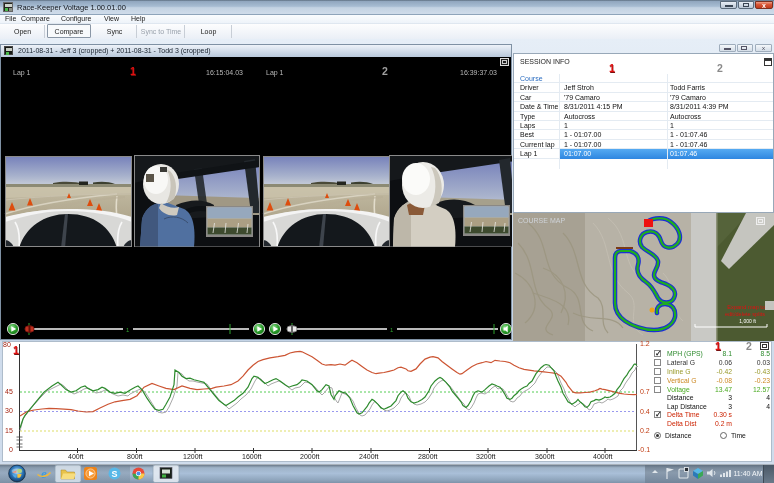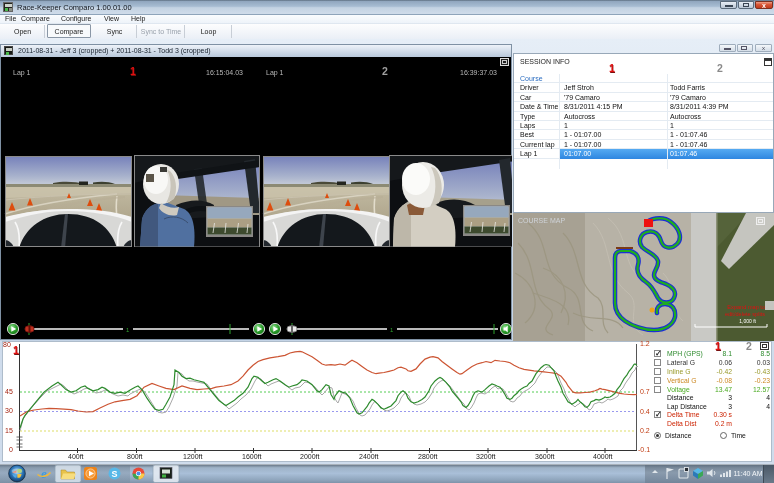--- a/index.html
+++ b/index.html
@@ -9,21 +9,21 @@
 </style>
 </head>
 <body>
 
 <div class="abs" style="left:0;top:0;width:774px;height:15px;background:linear-gradient(180deg,#5a6b7d 0%,#91a7bf 10%,#a7bcd2 45%,#c3d2e2 55%,#cfdcea 100%);border-bottom:1px solid #8ea4ba;">
   <div class="abs" style="left:3px;top:2px;width:10px;height:10px;background:#23251f;border:1px solid #666;">
     <div class="abs" style="left:1px;top:1px;width:7px;height:3px;background:#cfd4cc;"></div>
     <div class="abs" style="left:1px;top:5px;width:3px;height:3px;background:#49b949;"></div>
     <div class="abs" style="left:5px;top:5px;width:3px;height:3px;background:#8a8f85;"></div>
   </div>
-  <div class="abs" style="left:17px;top:3px;font-size:7.5px;color:#10141a;">Race-Keeper Comparo 1.00.01.00</div>
+  <div class="abs" style="left:17px;top:3px;font-size:7.5px;color:#10141a;">Race-Keeper Voltage 1.00.01.00</div>
 
   <div class="abs" style="left:720px;top:1px;width:17px;height:8px;background:linear-gradient(#e8eef5,#b9c6d4);border:1px solid #5a6a7a;border-radius:0 0 2px 2px;">
     <div class="abs" style="left:4px;top:3px;width:8px;height:2px;background:#3a4654;"></div>
   </div>
   <div class="abs" style="left:738px;top:1px;width:16px;height:8px;background:linear-gradient(#e8eef5,#b9c6d4);border:1px solid #5a6a7a;border-radius:0 0 2px 2px;">
     <div class="abs" style="left:4px;top:1px;width:6px;height:4px;border:1px solid #3a4654;"></div>
   </div>
   <div class="abs" style="left:755px;top:1px;width:18px;height:8px;background:linear-gradient(#f0a088,#d95838 40%,#c03a1c);border:1px solid #7a3020;border-radius:0 0 2px 2px;color:#fff;font-size:7px;text-align:center;line-height:7px;font-weight:bold;">x</div>
 </div>
 

